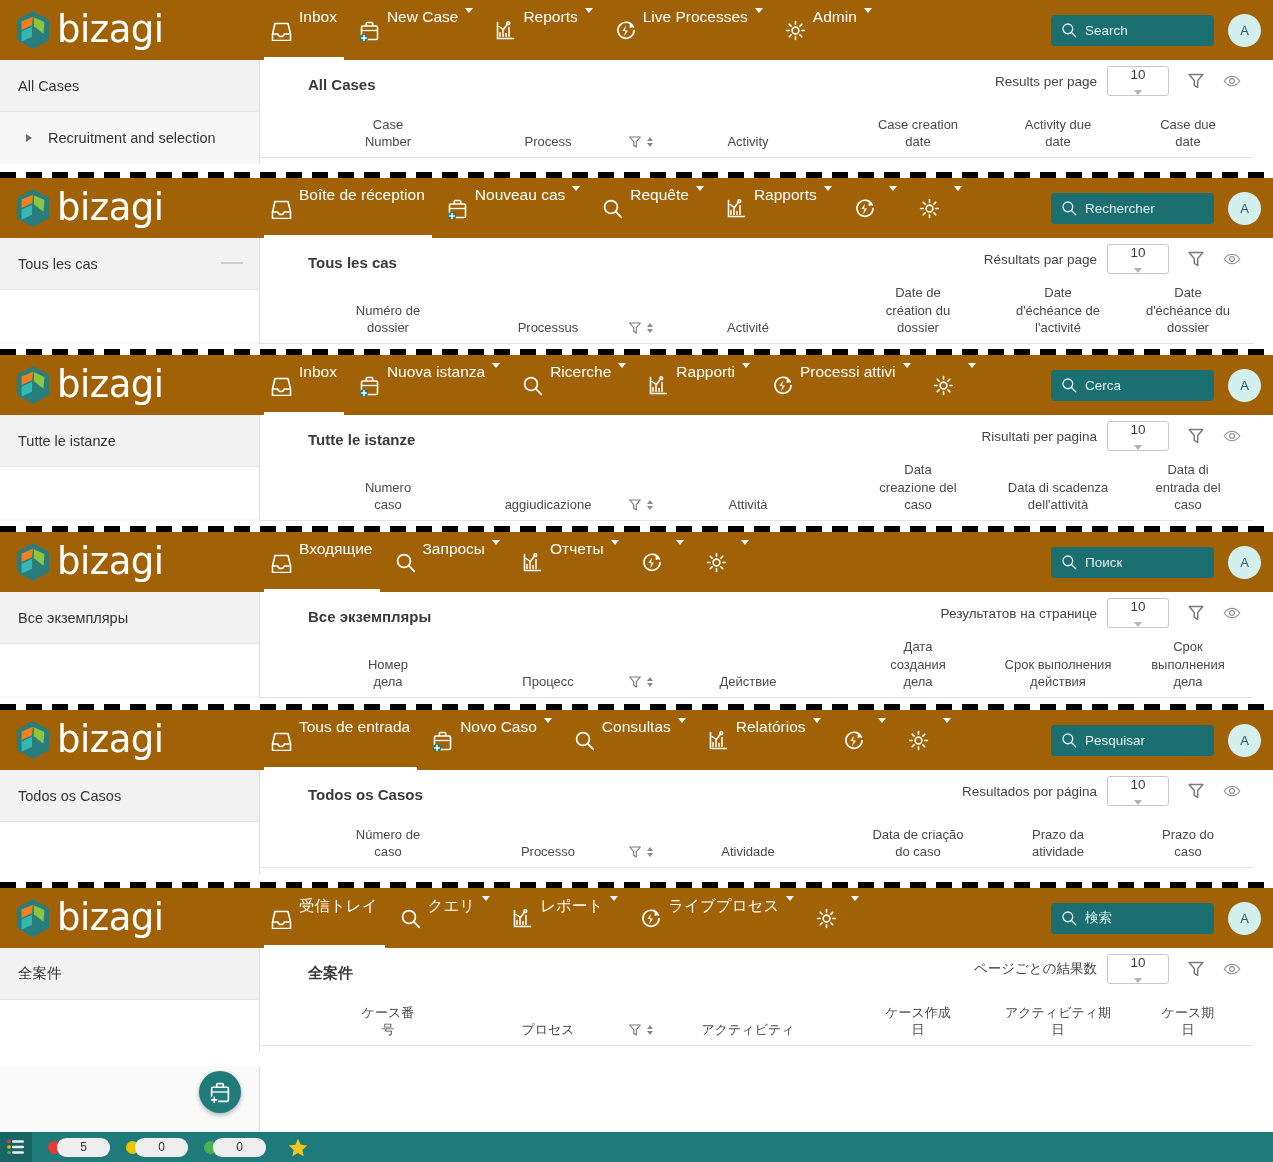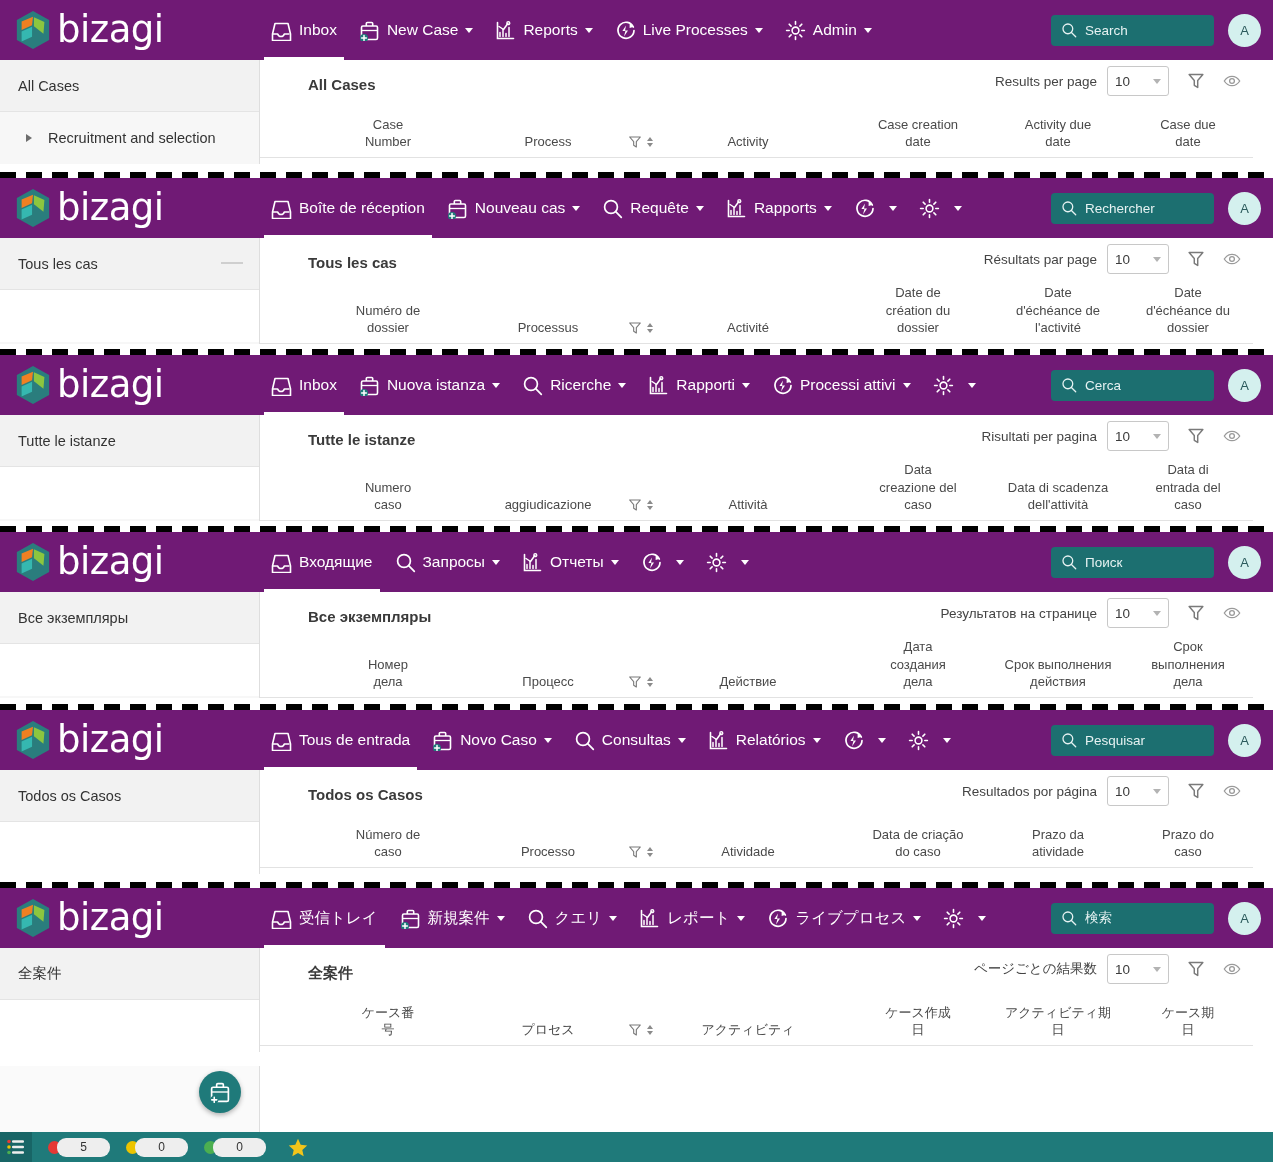--- a/index.html
+++ b/index.html
@@ -27,21 +27,21 @@
     height: 6px;
     background-image: repeating-linear-gradient(
         to right, #000 0, #000 16px, #ffffff 16px, #ffffff 26px);
     z-index: 40;
   }
 
   
   .topbar {
     position: relative;
     height: 60px;
-    background: #701a75;
+    background: #a16207;
     display: flex;
     align-items: center;
     z-index: 5;
   }
   .brand {
     width: 260px;
     height: 60px;
     display: flex;
     align-items: center;
     padding-left: 14px;
@@ -61,21 +61,20 @@
   }
   .navwrap {
     flex: 1;
     height: 60px;
     display: flex;
     align-items: center;
     position: relative;
   }
   .navitem {
     display: flex;
-    align-items: center;
     height: 60px;
     padding: 8px 11px;
     color: #ffffff;
     font-size: 15.5px;
     white-space: nowrap;
     cursor: default;
     position: relative;
   }
   .navitem .ico { display: flex; align-items: center; margin-right: 7px; flex: none; }
   .navitem.active::after {
@@ -188,20 +187,21 @@
     border: 1px solid #c8c8c8;
     border-radius: 3px;
     margin-left: 10px;
     display: flex;
     align-items: center;
     justify-content: space-between;
     padding: 0 7px;
     background: #fff;
     font-size: 13.5px;
     color: #3b3b3b;
+    flex-direction: column;
   }
   .sel-caret {
     width: 0; height: 0;
     border-left: 4.5px solid transparent;
     border-right: 4.5px solid transparent;
     border-top: 5px solid #b3b3b3;
   }
   .icon-btn { margin-left: 18px; display: flex; align-items: center; }
 
   
@@ -1117,33 +1117,20 @@
           </div>
           <div class="navwrap">
             <div class="navitem active">
               <span class="ico">
                 <svg width="21" height="21" viewBox="0 0 21 21">
                   <path d="M4 3.5h13l2.5 10.5v6.5H1.5V14L4 3.5z" fill="none" stroke="#ffffff" stroke-width="1.6" stroke-linejoin="round"></path>
                   <path d="M1.5 14h5.2c.4 1.6 1.6 2.5 3.3 2.5s2.9-.9 3.3-2.5h5.2" fill="none" stroke="#ffffff" stroke-width="1.6" stroke-linejoin="round"></path>
                 </svg>
               </span>
               <span>受信トレイ</span>
-            </div>
-            <div class="navitem">
-              <span class="ico">
-                <svg width="21" height="21" viewBox="0 0 21 21">
-                  <rect x="2.5" y="6" width="16" height="13.5" rx="1.4" fill="none" stroke="#ffffff" stroke-width="1.6"></rect>
-                  <path d="M7.3 6V3.6c0-.6.5-1.1 1.1-1.1h4.2c.6 0 1.1.5 1.1 1.1V6" fill="none" stroke="#ffffff" stroke-width="1.6"></path>
-                  <path d="M2.5 10.5h16" stroke="#ffffff" stroke-width="1.3"></path>
-                  <circle cx="5" cy="18" r="4" fill="#1f7a7a"></circle>
-                  <path d="M5 15.6v4.8M2.6 18h4.8" stroke="#ffffff" stroke-width="1.5" stroke-linecap="round"></path>
-                </svg>
-              </span>
-              <span>新規案件</span>
-              <span class="caret"></span>
             </div>
             <div class="navitem">
               <span class="ico">
                 <svg width="21" height="21" viewBox="0 0 21 21">
                   <circle cx="9" cy="9" r="6.4" fill="none" stroke="#ffffff" stroke-width="1.7"></circle>
                   <path d="M13.7 13.7L19.3 19.3" stroke="#ffffff" stroke-width="1.7" stroke-linecap="round"></path>
                 </svg>
               </span>
               <span>クエリ</span>
               <span class="caret"></span>

